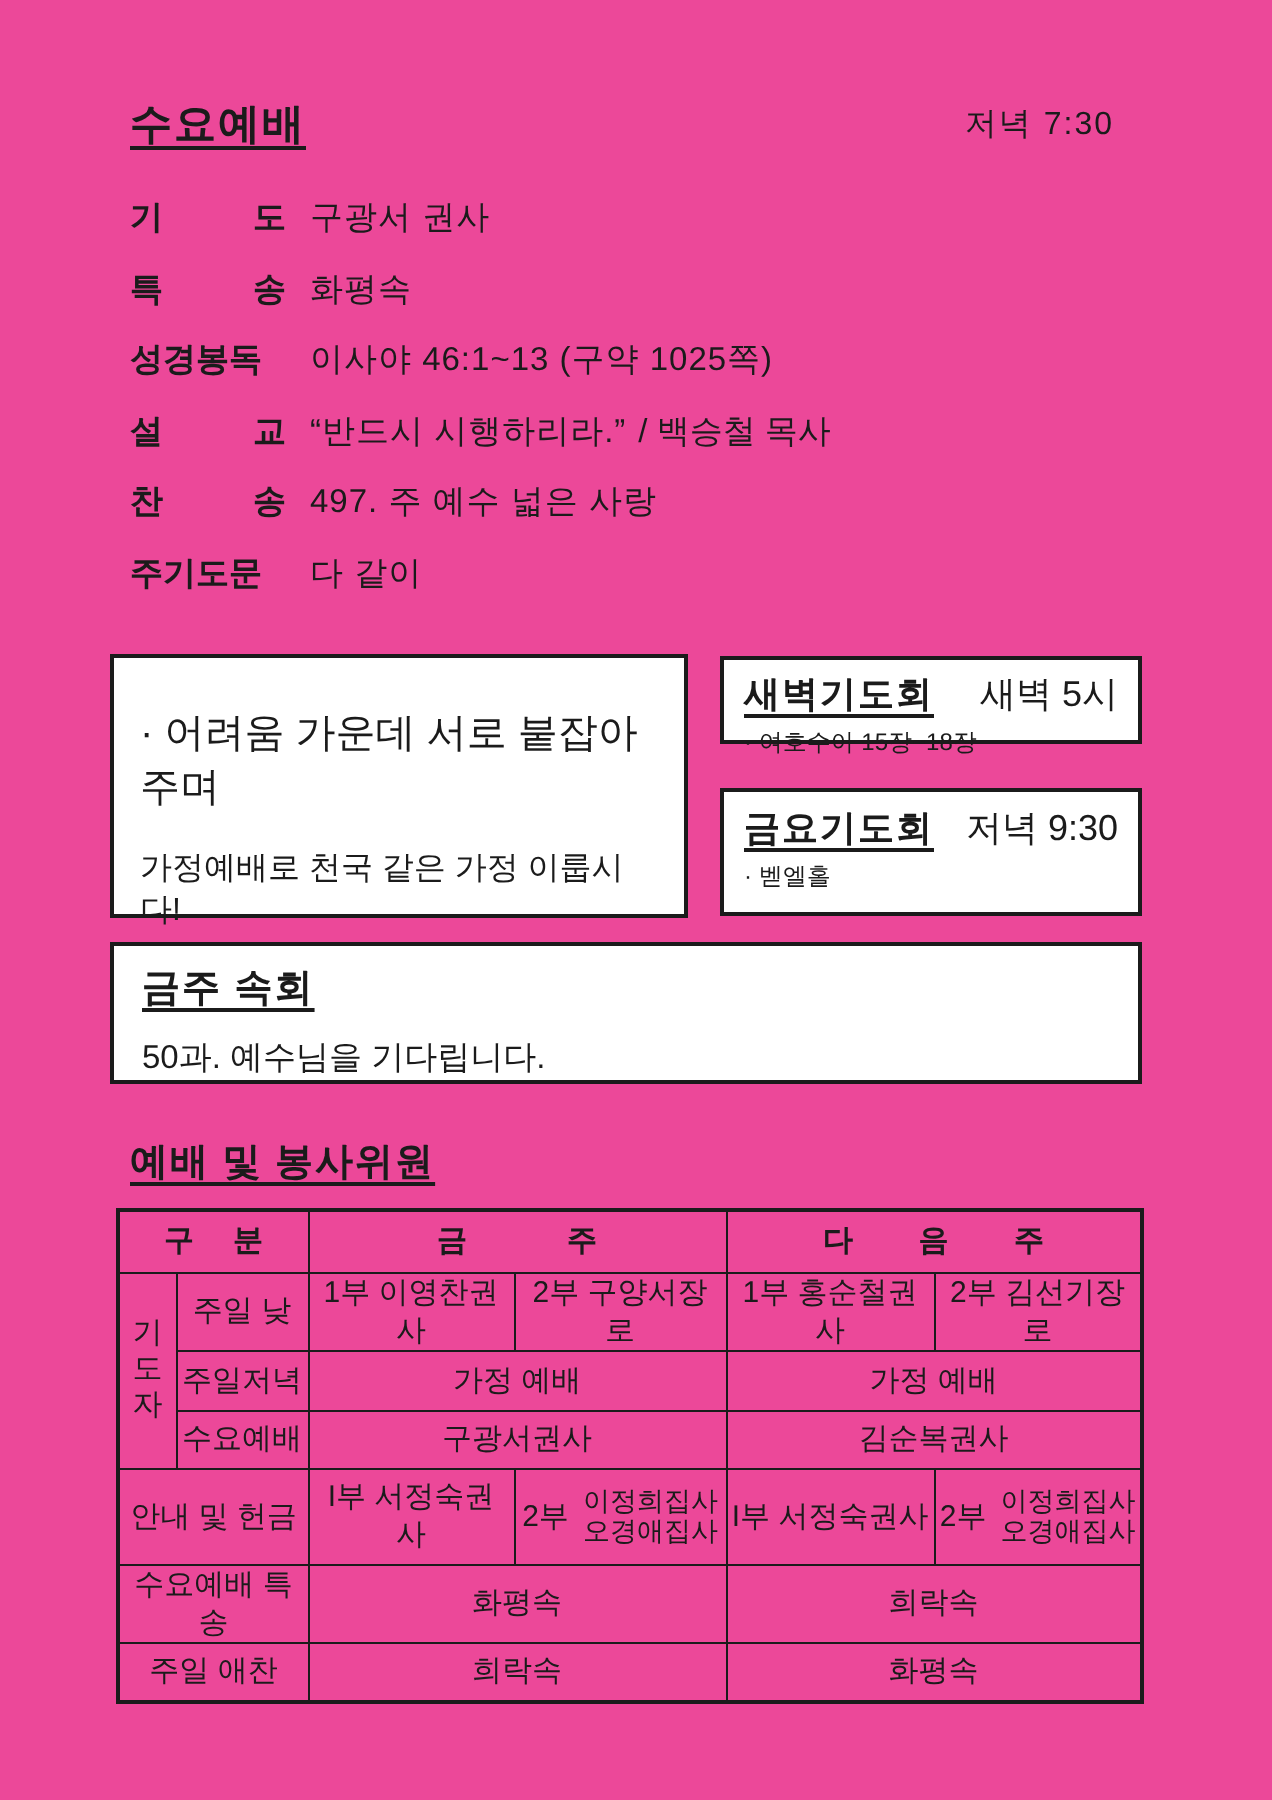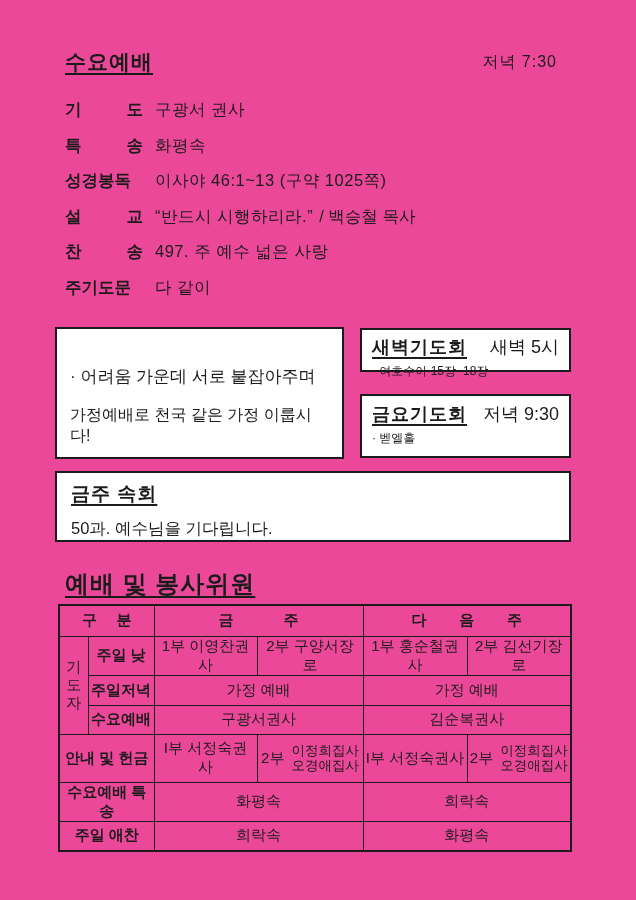--- a/index.html
+++ b/index.html
@@ -18,43 +18,43 @@
   .svc-row{display:flex;align-items:baseline;line-height:35.5px;font-size:16.5px;}
   .svc-label{display:inline-block;width:78px;font-weight:bold;text-align:justify;text-align-last:justify;letter-spacing:0;}
   .svc-value{margin-left:12px;letter-spacing:0.5px;}
   .svc-bold{font-weight:normal;}
   .svc-rest{margin-left:6px;}
 
   
   .box{position:absolute;border:2px solid #1b1b1b;background:#fff;box-sizing:border-box;}
   .box-title{font-weight:bold;font-size:19px;letter-spacing:1px;}
   .box-family{left:55px;top:327px;width:289px;height:132px;padding:8px 13px;}
-  .box-family .box-line1{margin-top:28px;font-size:17px;}
+  .box-family .box-line1{margin-top:16px;font-size:20px;}
   .box-family .box-line2{margin-top:17px;font-size:16px;}
   .box-dawn{left:360px;top:328px;width:211px;height:44px;padding:5px 10px 0 10px;}
   .box-friday{left:360px;top:394px;width:211px;height:64px;padding:6px 10px 0 10px;}
   .box-head{display:flex;justify-content:space-between;align-items:baseline;}
   .box-head .box-title{font-size:18px;}
   .box-time{font-size:18px;}
   .box-sub{font-size:12px;margin-top:4px;}
   .box-weekly{left:55px;top:471px;width:516px;height:71px;padding:8px 14px;}
   .box-weekly .box-line1{margin-top:11px;font-size:16.5px;}
 
   
-  .committee-title{position:absolute;left:65px;top:568px;font-size:24px;font-weight:bold;letter-spacing:1px;}
+  .committee-title{position:absolute;left:65px;top:568px;font-size:19px;font-weight:bold;letter-spacing:1px;}
   table.committee{position:absolute;left:58px;top:604px;border-collapse:collapse;table-layout:fixed;width:512px;border:2px solid #1b1b1b;}
   table.committee td{border:1px solid #1b1b1b;text-align:center;vertical-align:middle;font-size:15px;padding:0 2px;overflow:hidden;}
   td.bb2{border-bottom-width:2px;}
   td.br2{border-right-width:2px;}
   td.hdr{font-weight:bold;font-size:16px;}
   .hdr-just{display:block;text-align:justify;text-align-last:justify;}
   .pad-gubun{padding:0 20px;}
   .pad-geumju{padding:0 62px;}
   .pad-daeumju{padding:0 46px;}
-  td.rowlab{font-weight:bold;font-size:15.5px;}
+  td.rowlab{font-weight:normal;font-size:15.5px;}
   td.vlab{font-size:15px;line-height:18px;padding:0;}
   .usher-cell{display:flex;align-items:center;justify-content:center;gap:7px;}
   .usher-names{font-size:13.5px;line-height:15px;text-align:center;}
 </style>
 </head>
 <body>
 
 <div class="page">
 
   <div class="bulletin-header">

